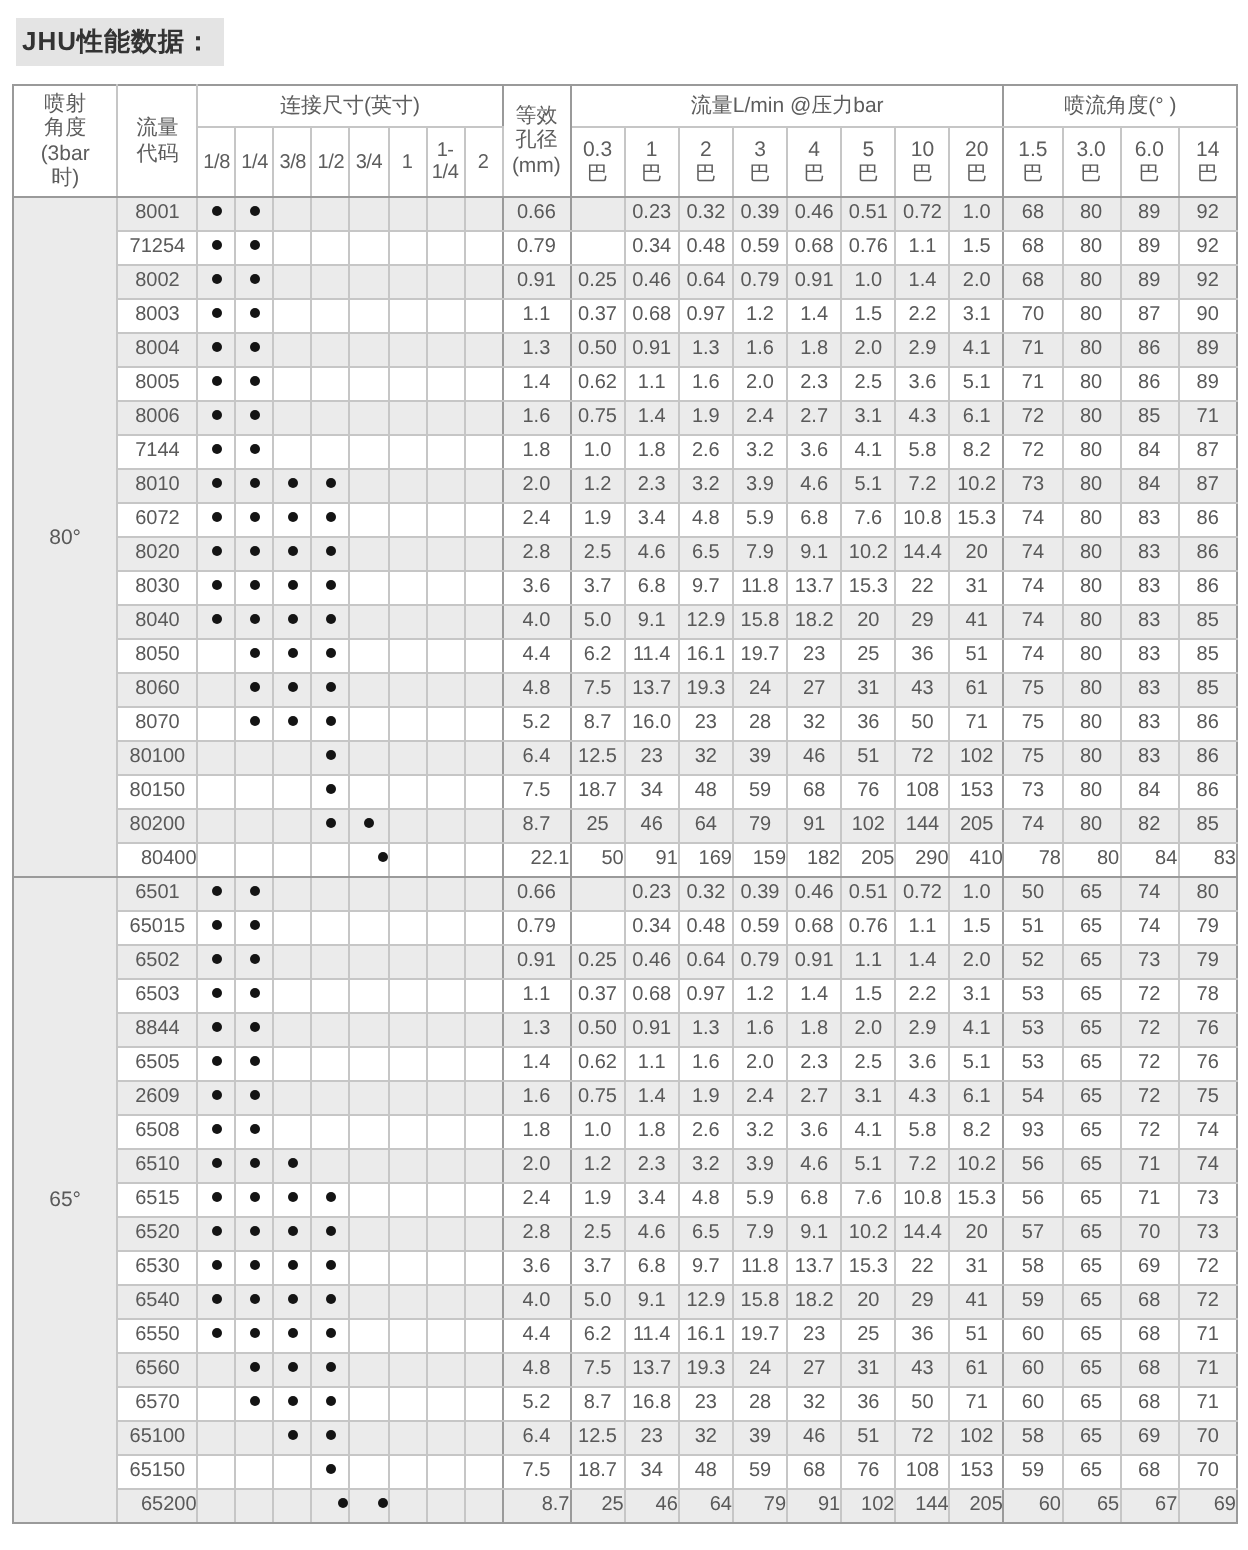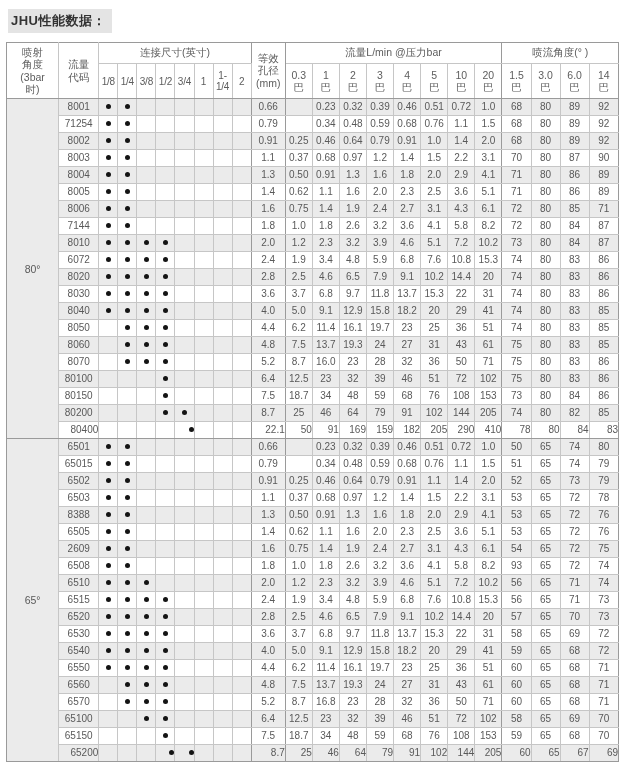--- a/index.html
+++ b/index.html
@@ -709,21 +709,21 @@
           <td>1.4</td>
           <td>1.5</td>
           <td>2.2</td>
           <td class="sepR">3.1</td>
           <td>53</td>
           <td>65</td>
           <td>72</td>
           <td class="edgeR">78</td>
         </tr>
         <tr class="shaded">
-          <td>8388</td>
+          <td>8844</td>
           <td><span class="dot"></span></td>
           <td><span class="dot"></span></td>
           <td></td>
           <td></td>
           <td></td>
           <td></td>
           <td></td>
           <td class="sepR"></td>
           <td class="sepR">1.3</td>
           <td>0.50</td>

